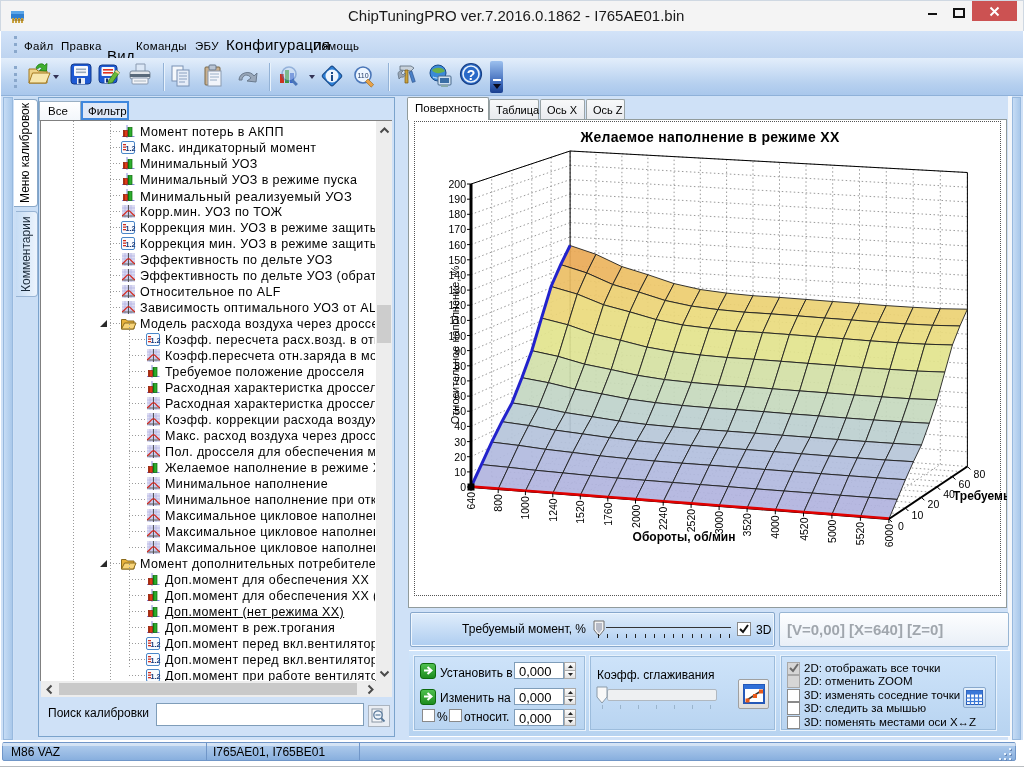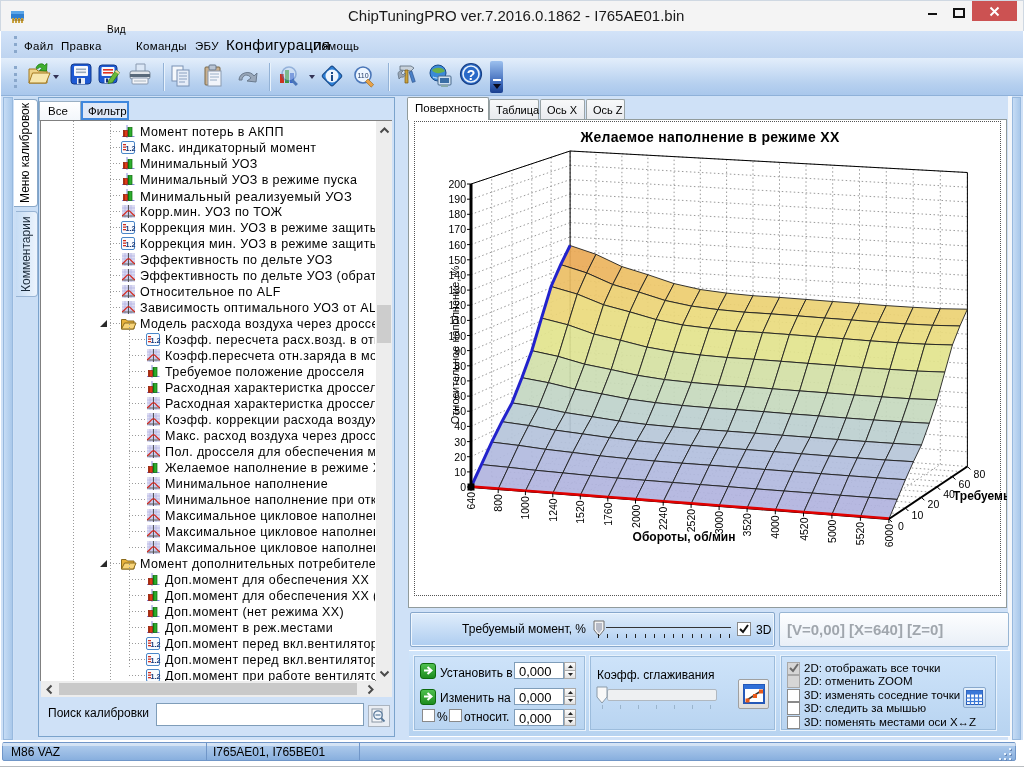--- a/index.html
+++ b/index.html
@@ -26,21 +26,21 @@
 <div class="abs" style="left:928px;top:13px;width:9px;height:2px;background:#111;"></div>
 <div class="abs" style="left:953px;top:8px;width:12px;height:10px;border:2px solid #111;"></div>
 <div class="abs" style="left:972px;top:1px;width:45px;height:20px;background:#cc5252;"></div>
 <svg class="abs" style="left:988px;top:5px" width="13" height="13" viewBox="0 0 13 13">
     <path d="M2.5 2.5 L10.5 10.5 M10.5 2.5 L2.5 10.5" stroke="#fff" stroke-width="2"></path>
   </svg>
 <div class="abs" style="left:1px;top:31px;width:1022px;height:27px;background:linear-gradient(#d3e3f8,#bed4f0);"></div>
 <div class="abs" style="left:14px;top:36px;width:3px;height:17px;border-left:3px dotted #8aa8cc;"></div>
 <div class="abs" style="left:24px;top:40px;font-size:11.5px;letter-spacing:0.3px;color:#000;">Файл</div>
 <div class="abs" style="left:61px;top:40px;font-size:11.5px;letter-spacing:0.3px;color:#000;">Правка</div>
-<div class="abs" style="left:107px;top:24px;font-size:10px;letter-spacing:0.3px;color:#000;">Вид</div>
+<div class="abs" style="left:107px;top:47px;font-size:15px;letter-spacing:0.3px;color:#000;">Вид</div>
 <div class="abs" style="left:136px;top:40px;font-size:11.5px;letter-spacing:0.3px;color:#000;">Команды</div>
 <div class="abs" style="left:195px;top:40px;font-size:11.5px;letter-spacing:0.3px;color:#000;">ЭБУ</div>
 <div class="abs" style="left:226px;top:36px;font-size:15px;letter-spacing:0.3px;color:#000;">Конфигурация</div>
 <div class="abs" style="left:313px;top:40px;font-size:11.5px;letter-spacing:0.3px;color:#000;">Помощь</div>
 <div class="abs" style="left:1px;top:58px;width:1022px;height:38px;background:linear-gradient(#e3eefb,#b6d0ef 70%,#a9c7ec);border-bottom:1px solid #8fb1d9;"></div>
 <div class="abs" style="left:14px;top:66px;width:3px;height:22px;border-left:3px dotted #8aa8cc;"></div>
 <div class="abs" style="left:163px;top:63px;width:2px;height:28px;border-left:1px solid #93b2d6;border-right:1px solid #e8f2fc;"></div>
 <div class="abs" style="left:269px;top:63px;width:2px;height:28px;border-left:1px solid #93b2d6;border-right:1px solid #e8f2fc;"></div>
 <div class="abs" style="left:388px;top:63px;width:2px;height:28px;border-left:1px solid #93b2d6;border-right:1px solid #e8f2fc;"></div>
 <svg class="abs" style="left:27px;top:62px" width="24" height="24" viewBox="0 0 24 24">
@@ -339,26 +339,26 @@
     <div class="abs" style="left:124px;top:452px;font-size:12.5px;letter-spacing:0.4px;white-space:nowrap;">Доп.момент для обеспечения ХХ</div>
     <div class="abs doth" style="left:88px;top:474px;width:16px;"></div>
     <svg class="abs" style="left:105px;top:468px" width="16" height="14">
       <use href="#ic-bar"></use>
     </svg>
     <div class="abs" style="left:124px;top:468px;font-size:12.5px;letter-spacing:0.4px;white-space:nowrap;">Доп.момент для обеспечения ХХ (выкл.сце</div>
     <div class="abs doth" style="left:88px;top:490px;width:16px;"></div>
     <svg class="abs" style="left:105px;top:484px" width="16" height="14">
       <use href="#ic-bar"></use>
     </svg>
-    <div class="abs" style="left:124px;top:484px;font-size:12.5px;letter-spacing:0.4px;white-space:nowrap;">Доп.момент (нет режима ХХ)</div>
+    <div class="abs" style="left:124px;top:484px;font-size:12.5px;letter-spacing:0.4px;white-space:nowrap;text-decoration:underline;">Доп.момент (нет режима ХХ)</div>
     <div class="abs doth" style="left:88px;top:506px;width:16px;"></div>
     <svg class="abs" style="left:105px;top:500px" width="16" height="14">
       <use href="#ic-bar"></use>
     </svg>
-    <div class="abs" style="left:124px;top:500px;font-size:12.5px;letter-spacing:0.4px;white-space:nowrap;">Доп.момент в реж.местами</div>
+    <div class="abs" style="left:124px;top:500px;font-size:12.5px;letter-spacing:0.4px;white-space:nowrap;">Доп.момент в реж.трогания</div>
     <div class="abs doth" style="left:88px;top:522px;width:16px;"></div>
     <svg class="abs" style="left:105px;top:516px" width="16" height="14">
       <use href="#ic-num"></use>
     </svg>
     <div class="abs" style="left:124px;top:516px;font-size:12.5px;letter-spacing:0.4px;white-space:nowrap;">Доп.момент перед вкл.вентилятора 1</div>
     <div class="abs doth" style="left:88px;top:538px;width:16px;"></div>
     <svg class="abs" style="left:105px;top:532px" width="16" height="14">
       <use href="#ic-num"></use>
     </svg>
     <div class="abs" style="left:124px;top:532px;font-size:12.5px;letter-spacing:0.4px;white-space:nowrap;">Доп.момент перед вкл.вентилятора 2</div>

